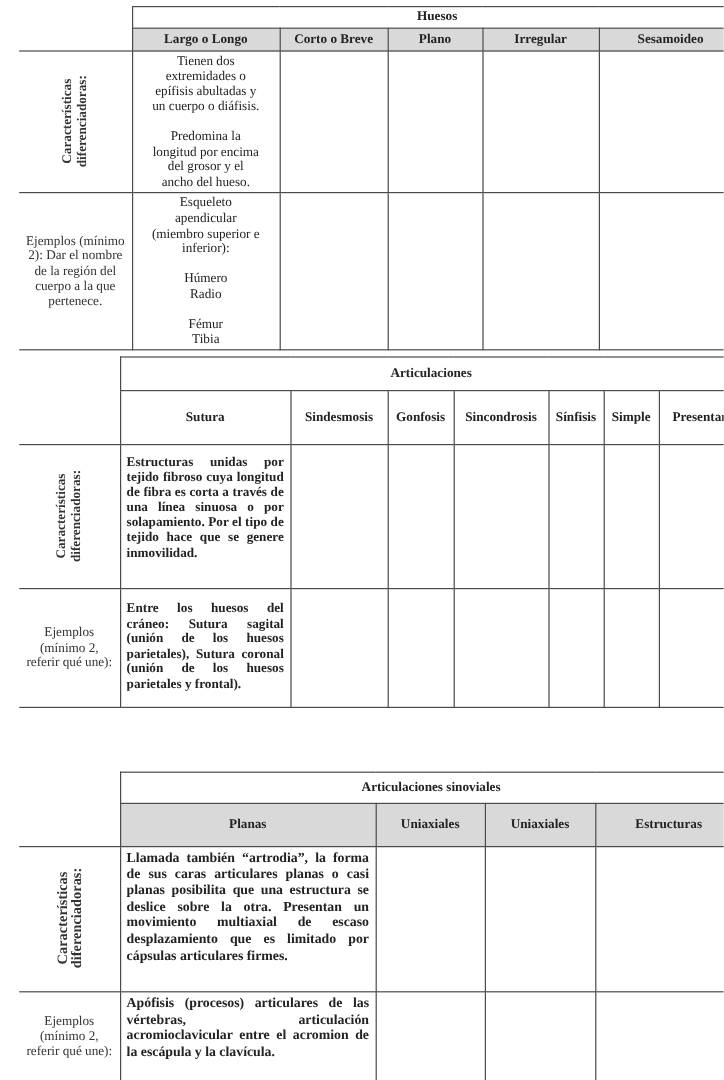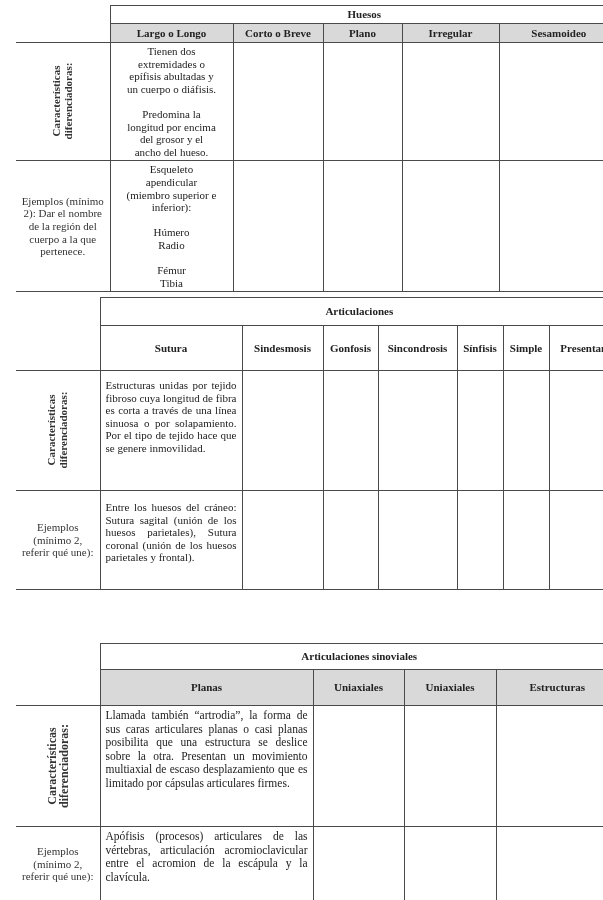--- a/index.html
+++ b/index.html
@@ -10,21 +10,21 @@
            font-size:11px; line-height:12.6px; }
   th { font-weight:bold; }
   .noborder { border:none !important; }
   .nb-left { border-left:none !important;margin-top:44px; }
   .nb-right { border-right:none !important; }
   .gray { background:#d9d9d9; }
   .title { background:#fff; }
   .rot-wrap { position:relative; }
   .rot { display:inline-block; transform:rotate(-90deg); white-space:nowrap; font-weight:bold;
          font-size:11px; line-height:12px; text-align:center; color:#333; }
-  .just { text-align:justify; padding:3px 5px; vertical-align:top; }
+  .just { text-align:justify; padding:3px 5px; vertical-align:top;font-weight:bold; }
   .cen { text-align:center; padding:2px 16px; vertical-align:top; }
   .side { padding:2px 4px; color:#333; }
   .pre { white-space:pre-line; }
   
   #t-huesos { top:5px; width:602px; }
   #t-art { top:297px; width:602px; }
   #t-sino { top:643px; width:602px;border-radius:13px; }
 </style>
 </head>
 <body>

